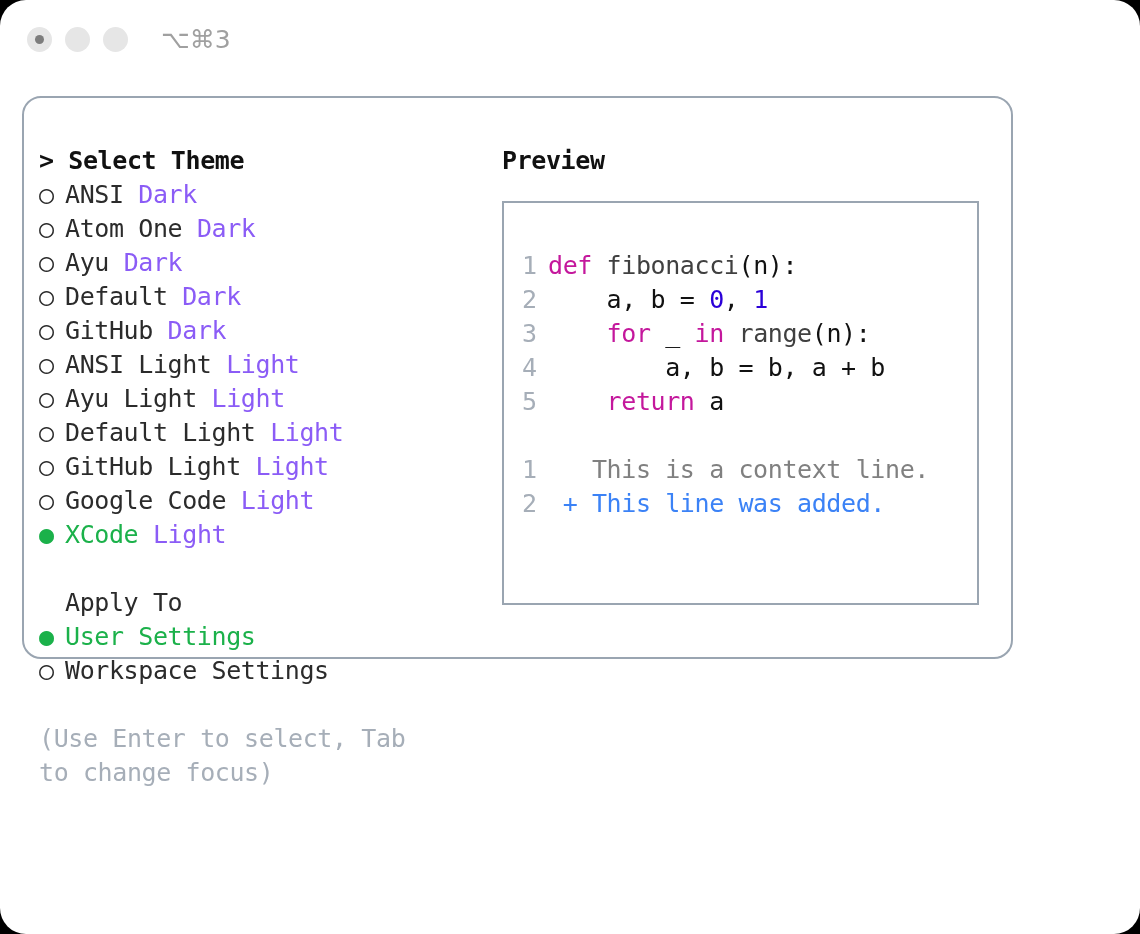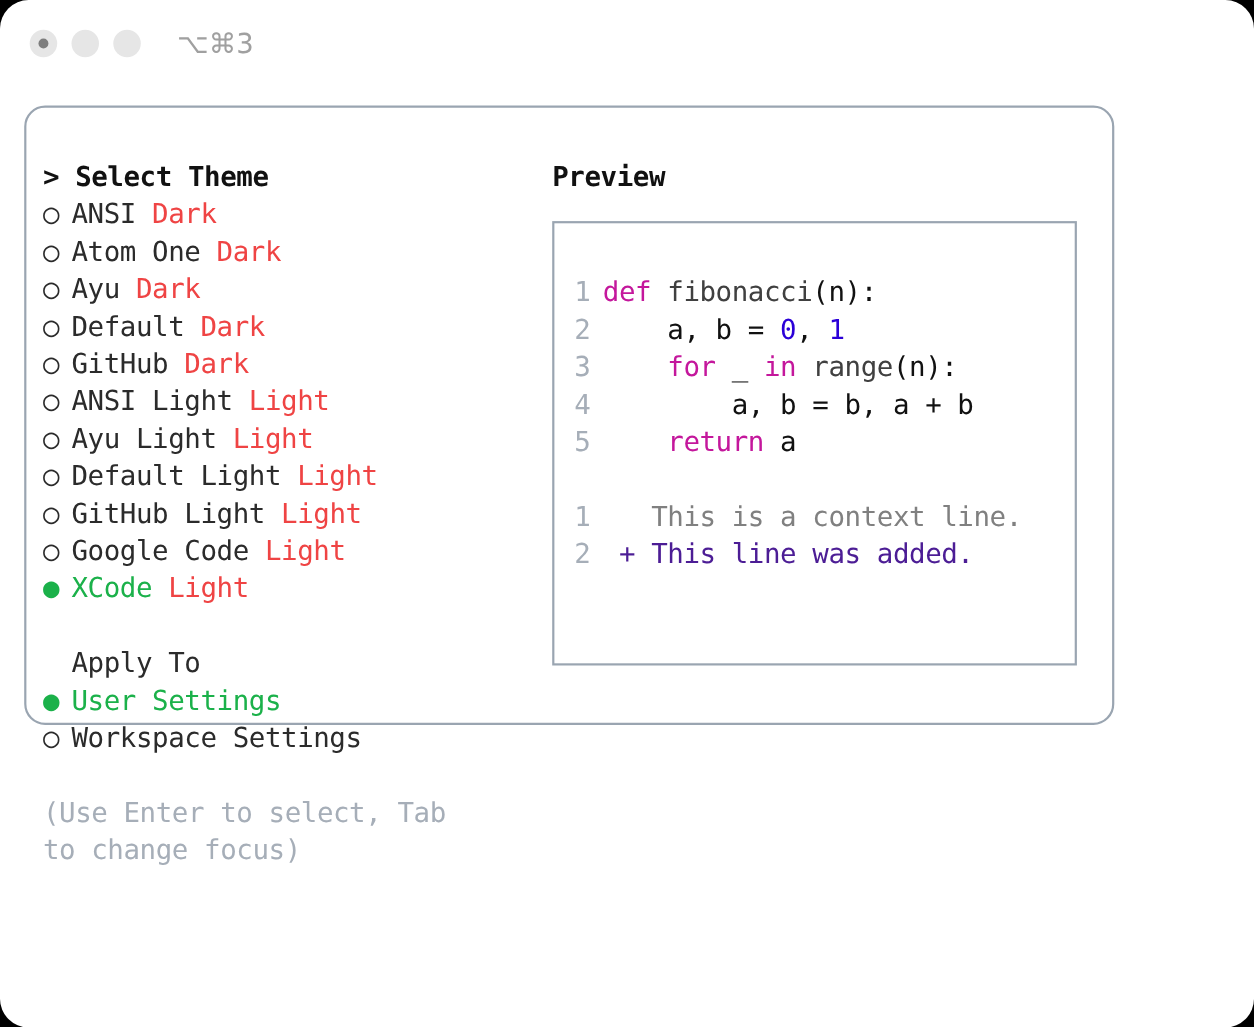--- a/index.html
+++ b/index.html
@@ -98,21 +98,21 @@
     white-space: pre;
     letter-spacing: -0.4px;
   }
   .bullet {
     display: inline-block;
     width: 26px;
   }
   .bullet.off { color: #2b2b2b; }
   .bullet.on  { color: #1bb14a; }
   .variant {
-    color: #ef4444;
+    color: #8b5cf6;
   }
   .row-selected .label { color: #1bb14a; }
 
   .section-gap { height: 34px; }
   .apply-head {
     font-size: 25px;
     line-height: 34px;
     color: #2b2b2b;
     white-space: pre;
     letter-spacing: -0.4px;
@@ -168,21 +168,21 @@
     display: inline-block;
     width: 26px;
     text-align: left;
   }
   .kw    { color: #c4179c; }
   .fn    { color: #404040; }
   .num   { color: #2b00d8; }
   .plain { color: #111111; }
   .ctx   { color: #808080; }
   .del   { color: #cc1b0e; }
-  .add   { color: #4c1d95; }
+  .add   { color: #3b82f6; }
   .blank-line { height: 34px; }
 </style>
 </head>
 <body>
 
 <div id="screen">
 
   <div class="titlebar">
     <div class="dots">
       <span class="dot">

